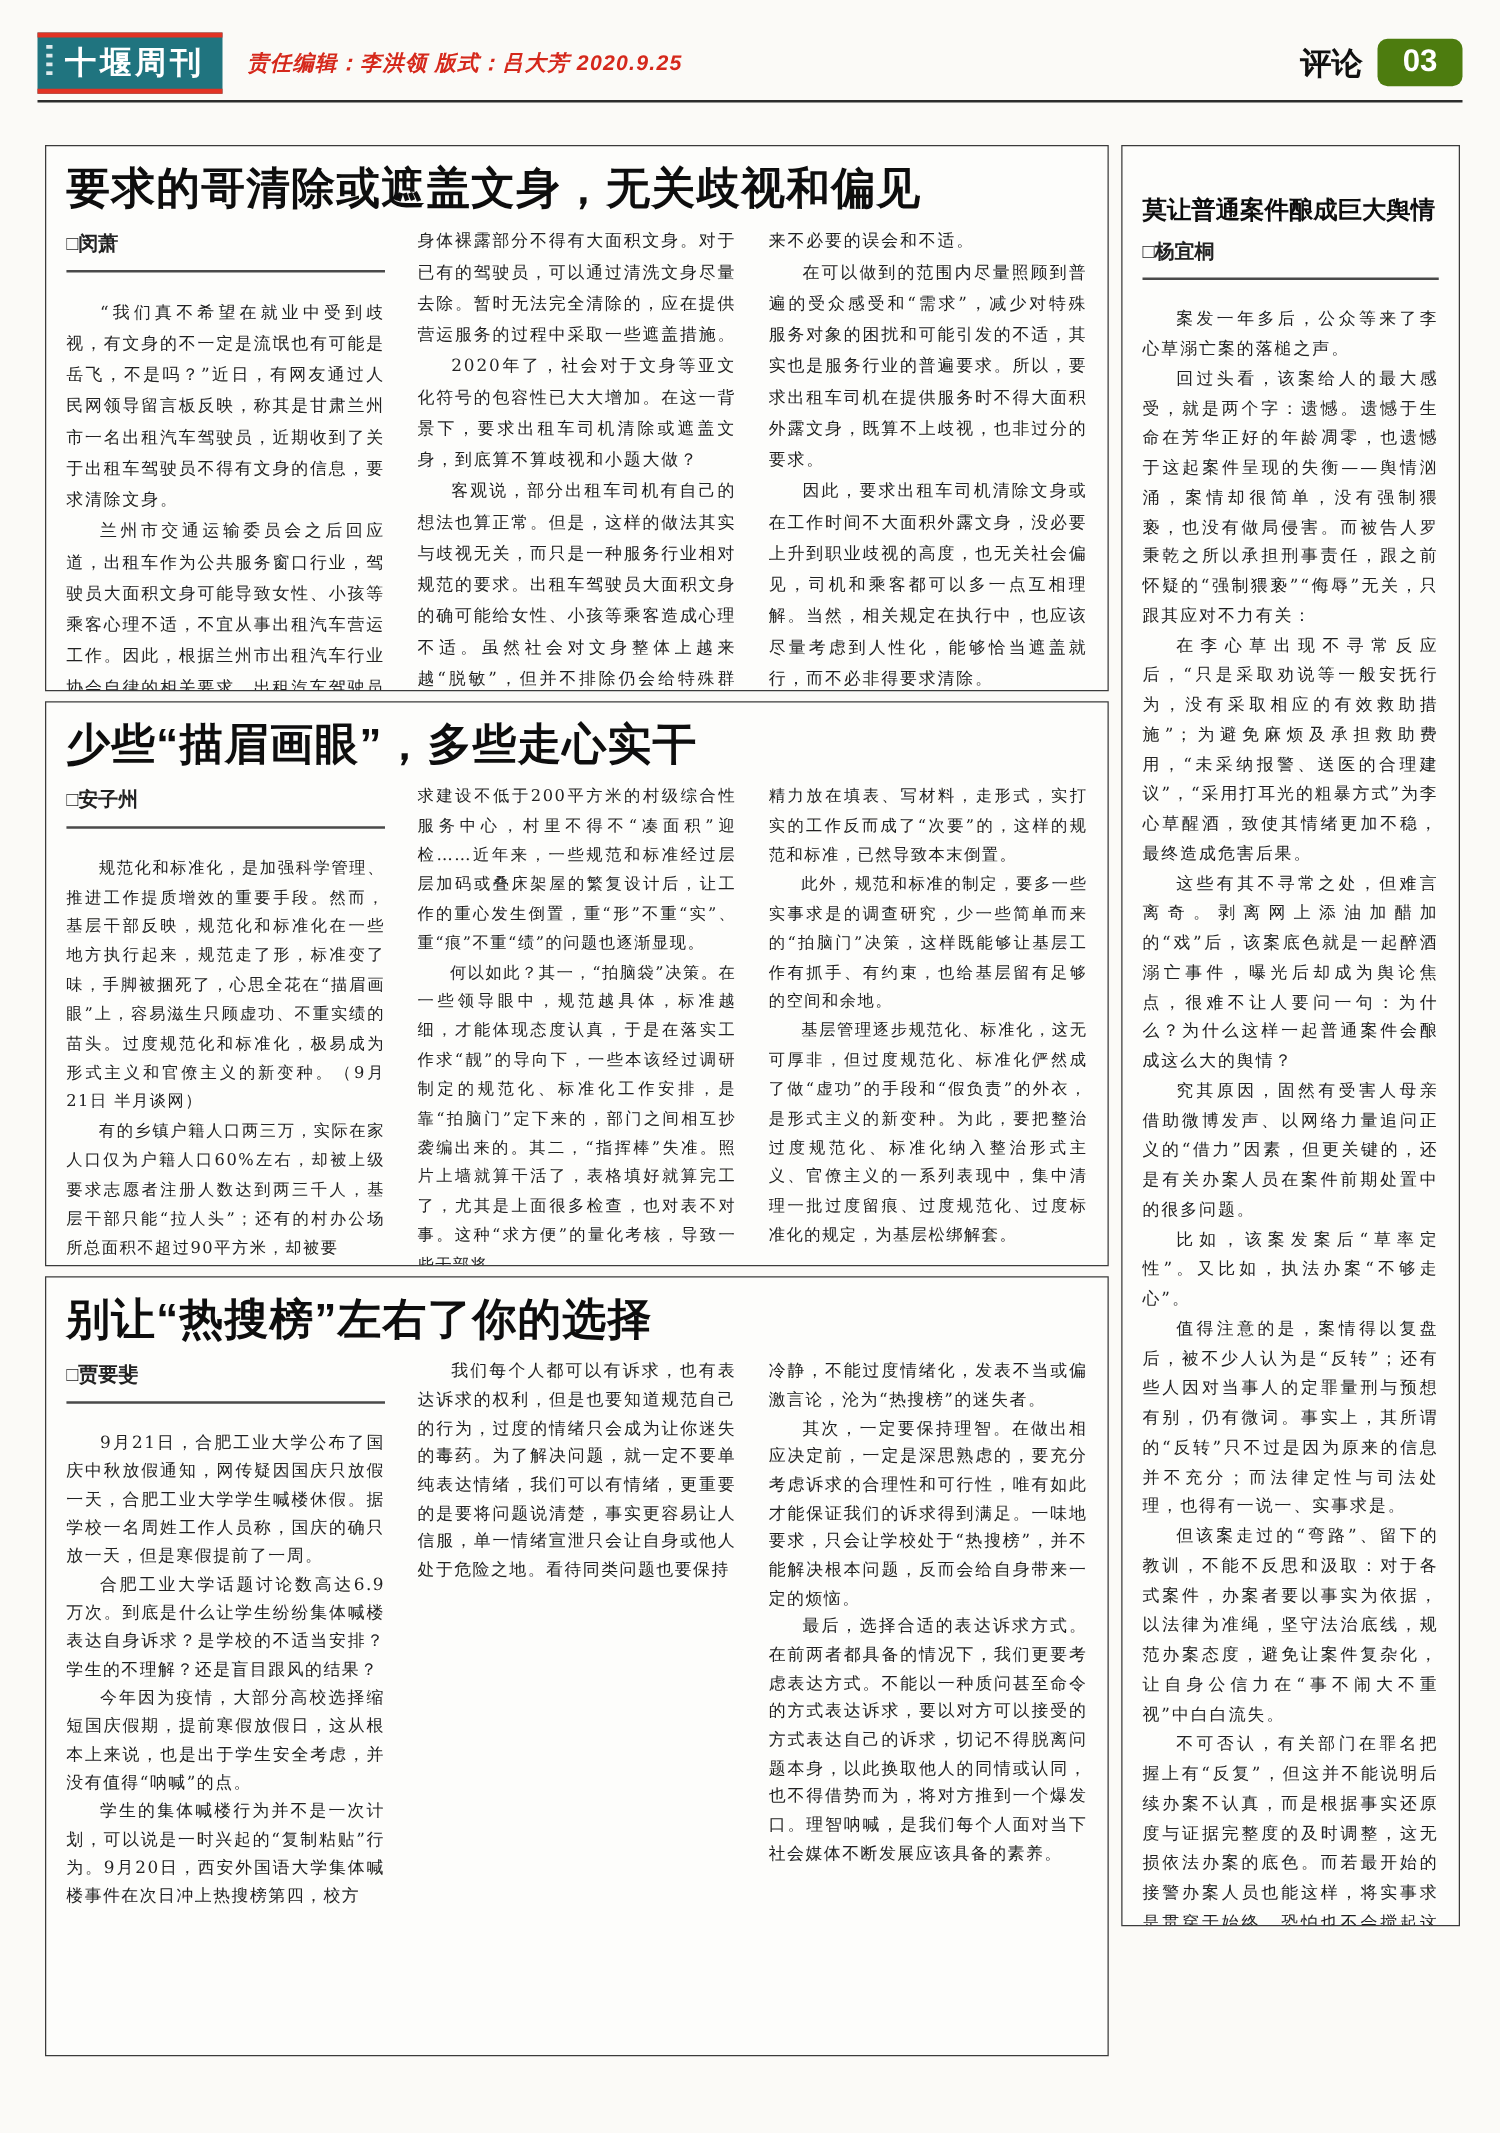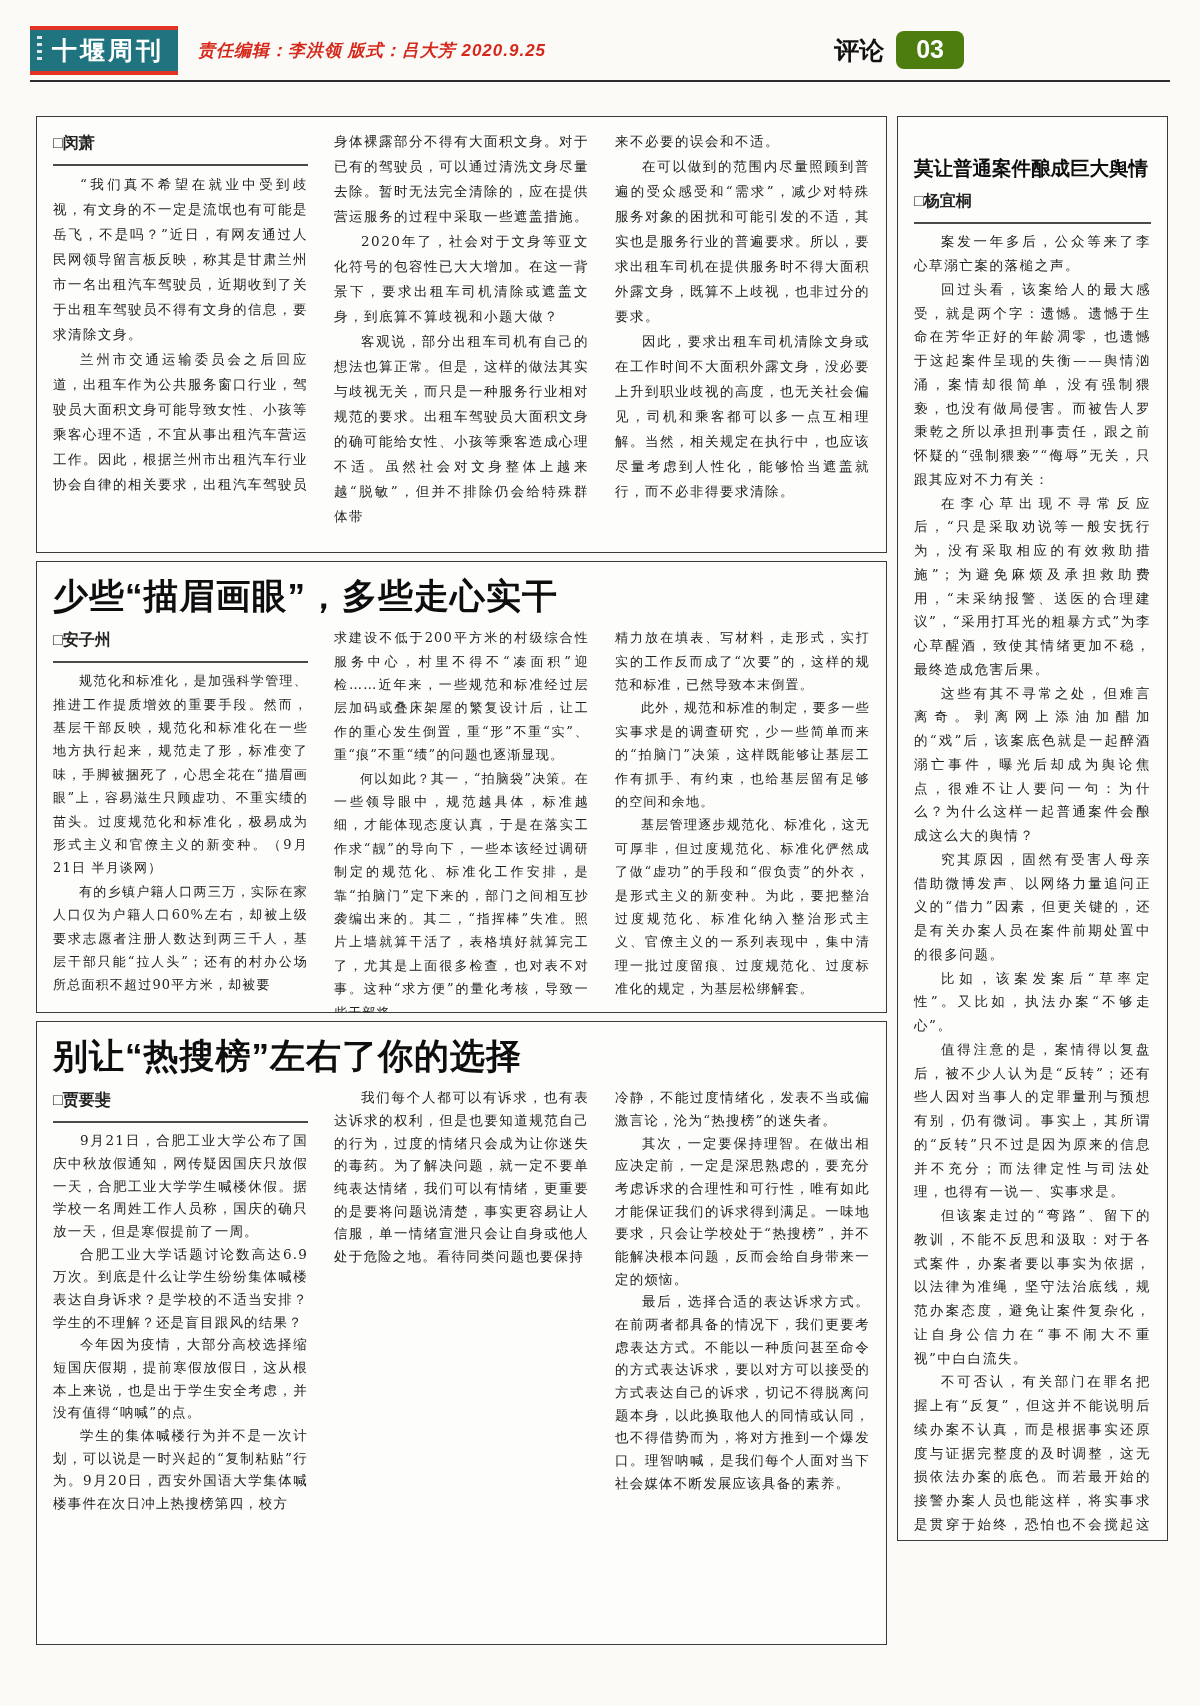--- a/index.html
+++ b/index.html
@@ -2,21 +2,21 @@
 <html><head>
 <meta charset="utf-8">
 <style>
   html,body{margin:0;padding:0;}
   body{
     width:1200px;height:1706px;position:relative;overflow:hidden;
     background:#fbfaf7;color:#1d1d1d;
     font-family:"DejaVu Serif",serif;
   }
   
-  .hdr{position:absolute;left:30px;top:24px;width:934px;height:52px;
+  .hdr{position:absolute;left:30px;top:24px;width:1140px;height:52px;
        display:flex;align-items:center;}
   .masthead{position:relative;background:#20747f;border-top:4px solid #e23324;
        border-bottom:4px solid #e23324;color:#fff;font-family:"Liberation Sans",sans-serif;
        font-weight:700;font-size:25px;letter-spacing:3px;line-height:1;
        padding:8px 14px 8px 22px;}
   .side-marks{position:absolute;left:7px;top:6px;display:flex;flex-direction:column;gap:4px;}
   .side-marks i{display:block;width:5px;height:3px;background:rgba(255,255,255,.85);}
   .edit-info{margin-left:20px;color:#d5281b;font-family:"Liberation Sans",sans-serif;
        font-weight:700;font-style:italic;font-size:17px;letter-spacing:1px;}
   .hdr-right{margin-left:auto;display:flex;align-items:center;gap:12px;}
@@ -28,21 +28,21 @@
   .box{position:absolute;background:#fdfdfb;border:1px solid #3b3b3b;box-sizing:border-box;
        padding:12px 16px;overflow:hidden;}
   .art1{left:36px;top:116px;width:851px;height:437px;}
   .art2{left:36px;top:561px;width:851px;height:452px;}
   .art3{left:36px;top:1021px;width:851px;height:624px;}
   .art4{left:897px;top:116px;width:271px;height:1425px;padding-top:40px;}
   .title{margin:2px 0 10px;font-family:"Liberation Sans",sans-serif;font-weight:700;
        color:#0e0e0e;font-size:35px;line-height:1.15;letter-spacing:1px;}
   .art4 .title{font-size:19.5px;letter-spacing:0;margin:0 0 8px;}
   .author{font-family:"Liberation Sans",sans-serif;font-weight:700;font-size:16px;color:#222;
-       padding:4px 0 10px;border-bottom:2px solid #4a4a4a;margin-bottom:6px;}
+       padding:4px 0 10px;border-bottom:2px solid #4a4a4a;margin-bottom:20px;}
   .cols{display:flex;gap:26px;align-items:flex-start;}
   .col{flex:1 1 0;min-width:0;overflow:hidden;}
   p{margin:0;text-indent:2em;text-align:justify;color:#222;}
   p.cont{text-indent:0;}
   .art1 p{font-size:13.5px;line-height:1.85;letter-spacing:1.5px;}
   .art2 p{font-size:13px;line-height:1.8;letter-spacing:1.2px;}
   .art3 p{font-size:13.5px;line-height:1.68;letter-spacing:1.2px;}
   .art4 p{font-size:13.5px;line-height:1.76;letter-spacing:1.6px;}
 </style>
 </head>
@@ -60,20 +60,21 @@
   </div>
   <div class="edit-info">责任编辑：李洪领  版式：吕大芳  2020.9.25</div>
   <div class="hdr-right">
     <span class="section-label">评论</span>
     <span class="page-badge">03</span>
   </div>
 </header>
 <div class="hdr-rule"></div>
 
 <section class="box art1">
+  <h1 class="title">要求的哥清除或遮盖文身，无关歧视和偏见</h1>
   <div class="cols">
     <div class="col">
       <div class="author">□闵萧</div>
       <p>“我们真不希望在就业中受到歧视，有文身的不一定是流氓也有可能是岳飞，不是吗？”近日，有网友通过人民网领导留言板反映，称其是甘肃兰州市一名出租汽车驾驶员，近期收到了关于出租车驾驶员不得有文身的信息，要求清除文身。</p>
       <p>兰州市交通运输委员会之后回应道，出租车作为公共服务窗口行业，驾驶员大面积文身可能导致女性、小孩等乘客心理不适，不宜从事出租汽车营运工作。因此，根据兰州市出租汽车行业协会自律的相关要求，出租汽车驾驶员</p>
     </div>
     <div class="col">
       <p class="cont">身体裸露部分不得有大面积文身。对于已有的驾驶员，可以通过清洗文身尽量去除。暂时无法完全清除的，应在提供营运服务的过程中采取一些遮盖措施。</p>
       <p>2020年了，社会对于文身等亚文化符号的包容性已大大增加。在这一背景下，要求出租车司机清除或遮盖文身，到底算不算歧视和小题大做？</p>
       <p>客观说，部分出租车司机有自己的想法也算正常。但是，这样的做法其实与歧视无关，而只是一种服务行业相对规范的要求。出租车驾驶员大面积文身的确可能给女性、小孩等乘客造成心理不适。虽然社会对文身整体上越来越“脱敏”，但并不排除仍会给特殊群体带</p>

